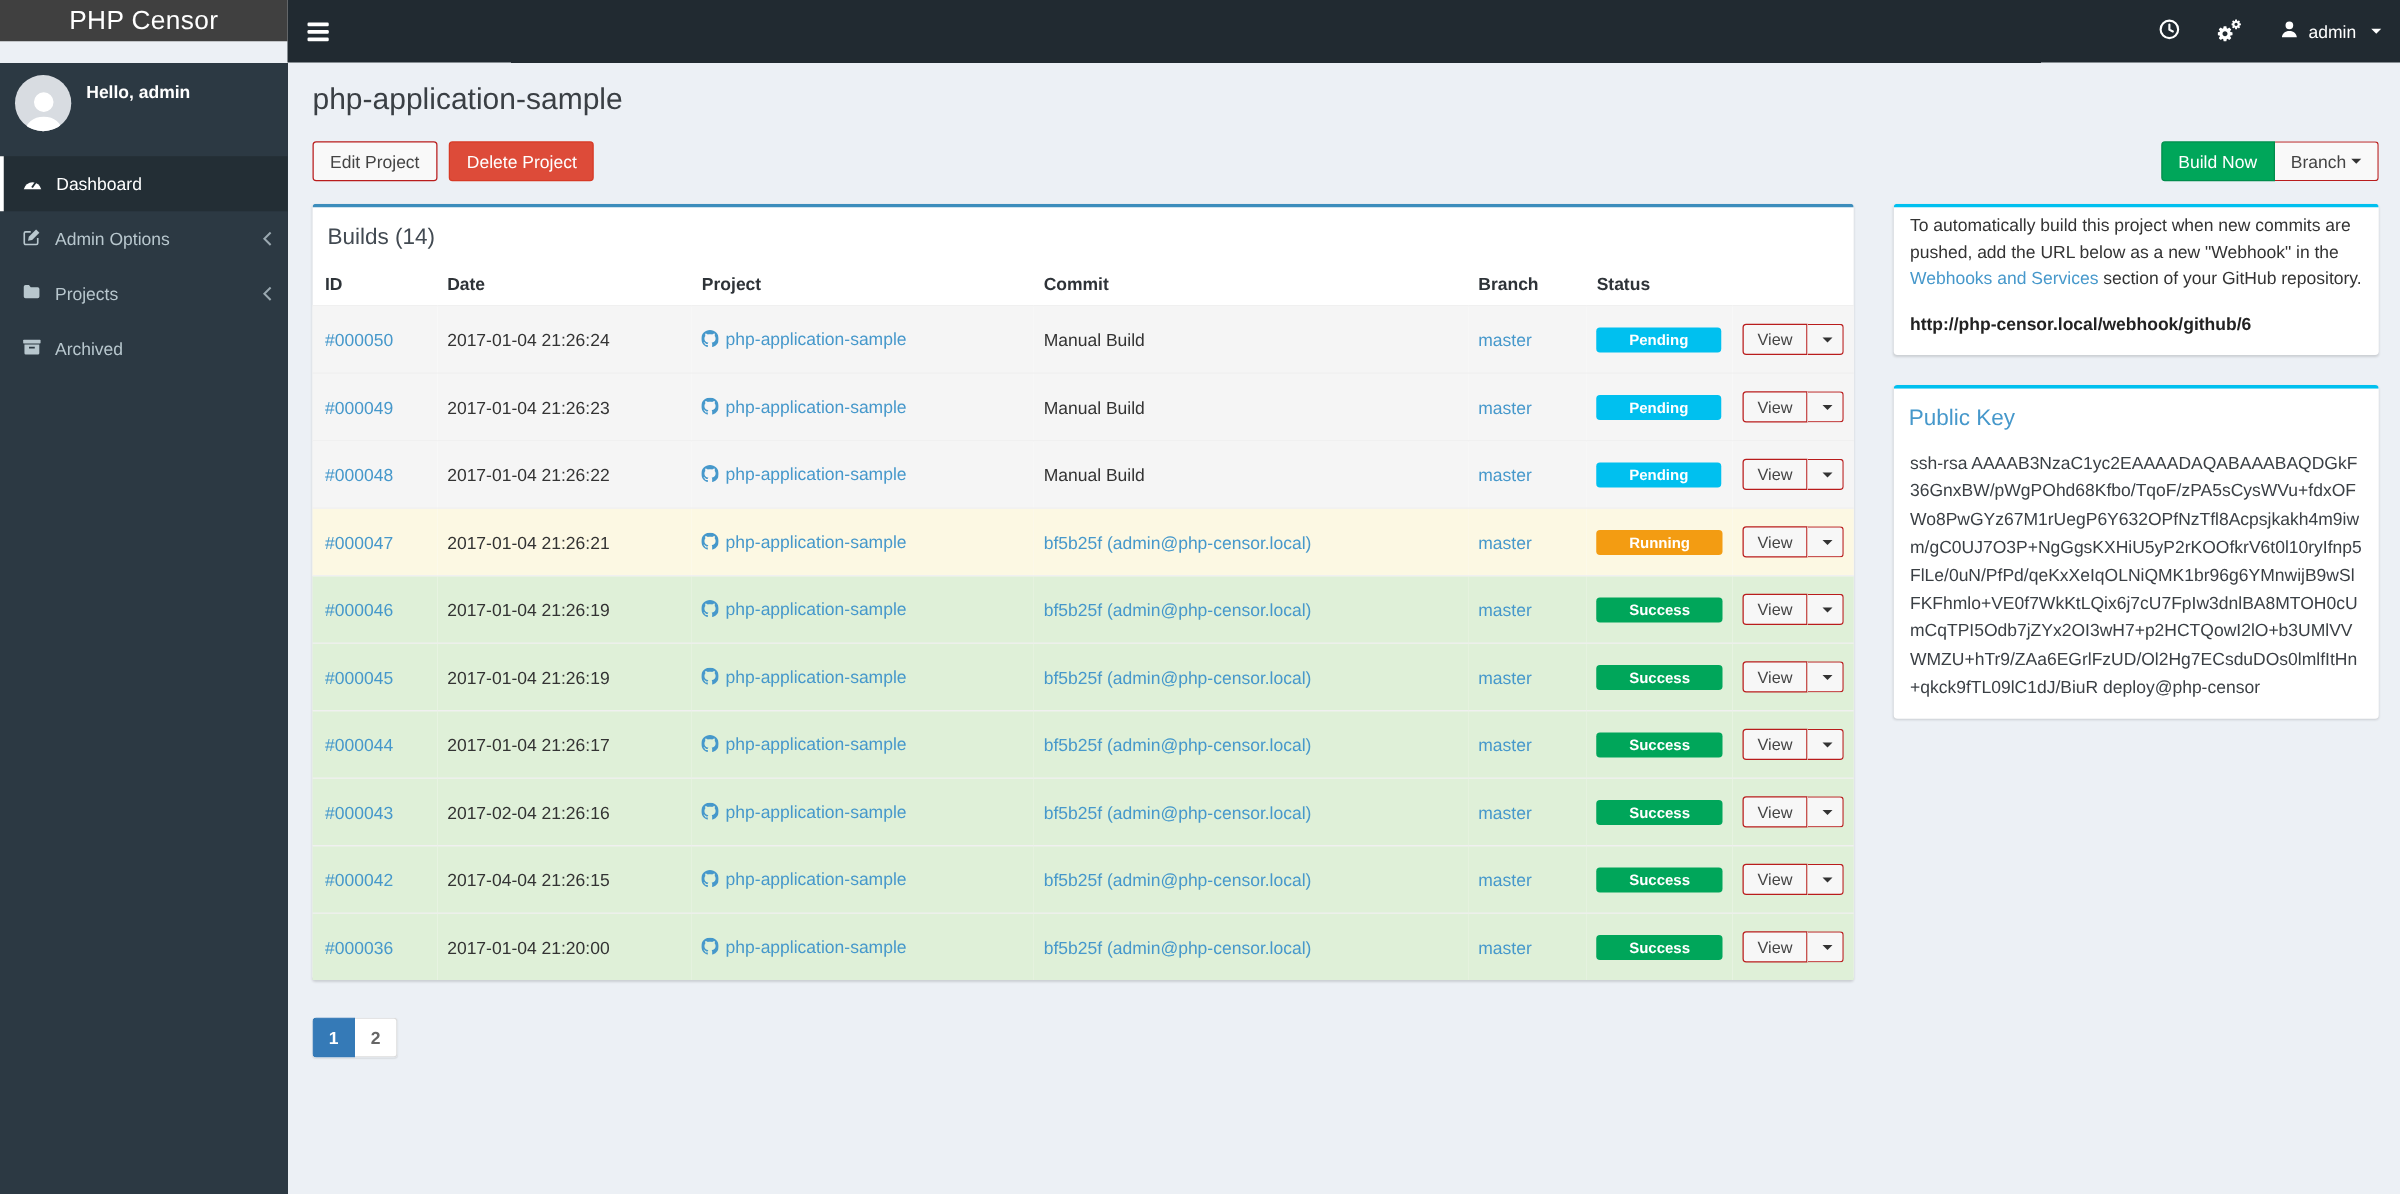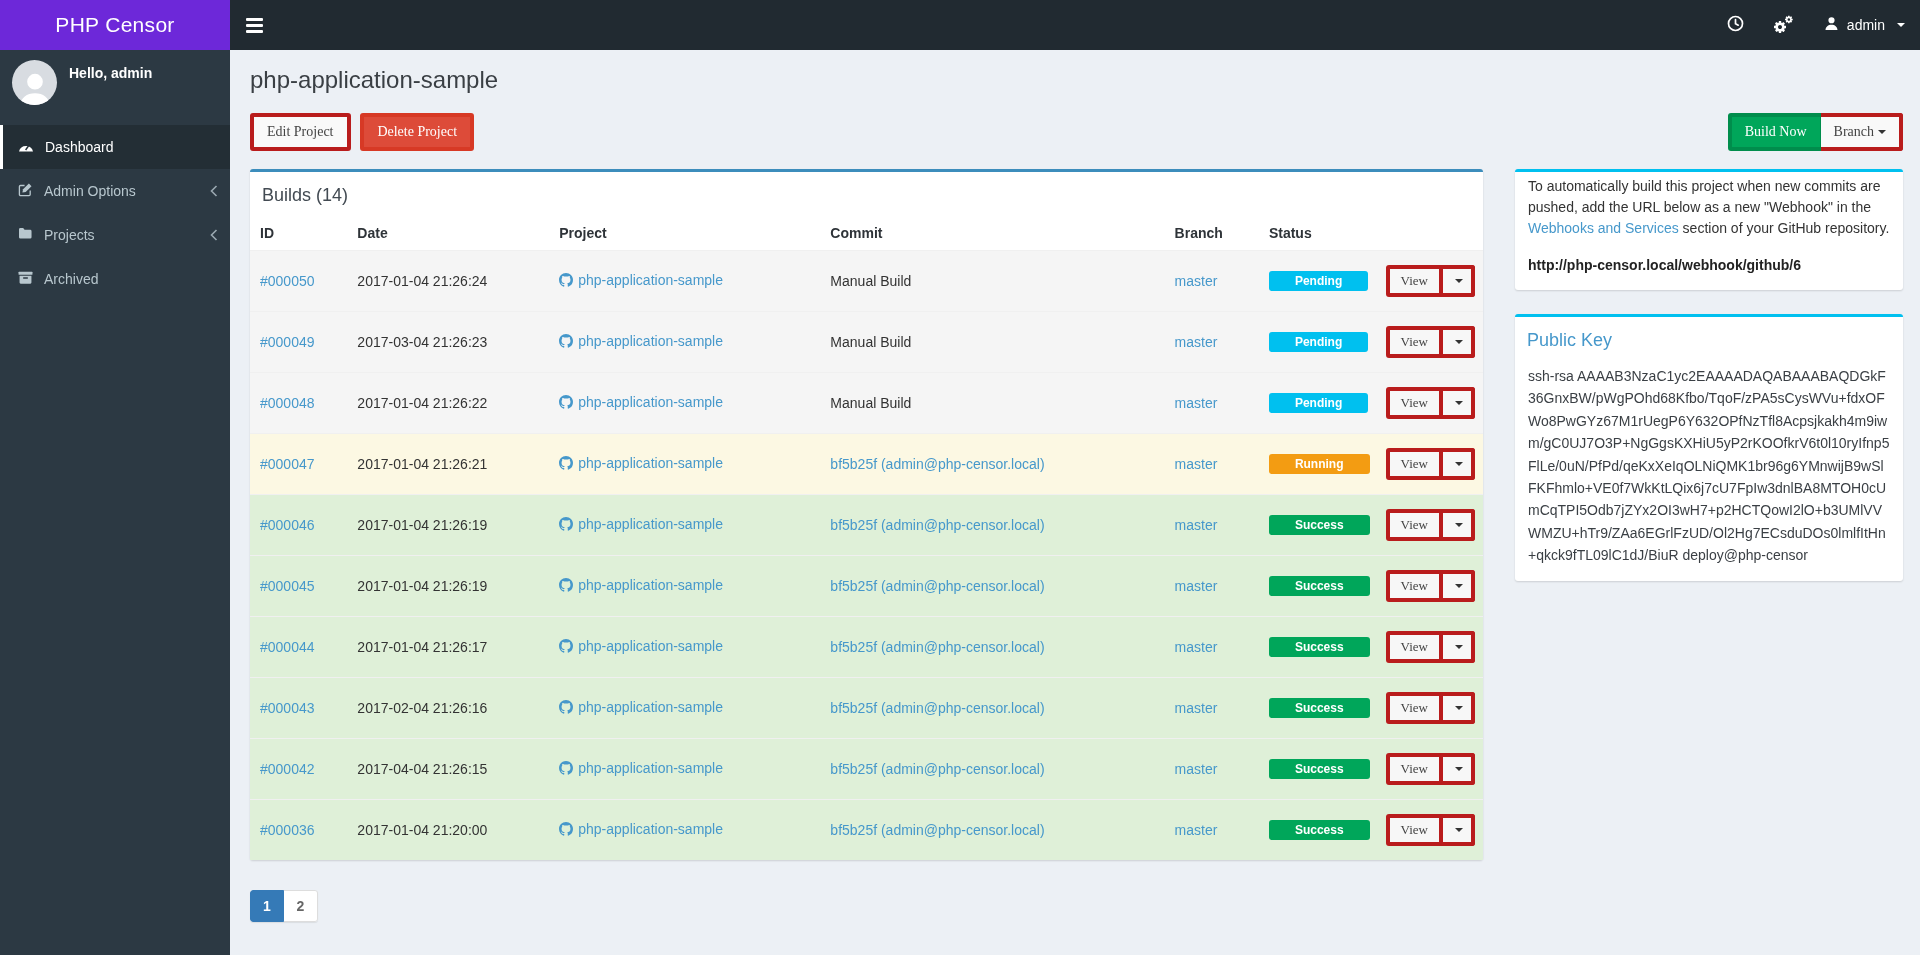--- a/index.html
+++ b/index.html
@@ -8,22 +8,22 @@
     font-family: "Liberation Sans", "DejaVu Sans", sans-serif;
     font-size: 14px;
     color: #333;
     background: #ecf0f5;
     overflow: hidden;
   }
   a, .link { color: #4698cb; text-decoration: none; cursor: pointer; }
 
   
   .logo {
-    position: fixed; left: 0; top: 0; width: 230px; height: 50px;
-    background: #6d28d9; color: #fff; z-index: 30;
+    position: fixed; left: 0; top: 0; width: 230px; height: 33px;
+    background: #404040; color: #fff; z-index: 30;
     display: flex; align-items: center; justify-content: center;
     font-size: 21px; font-weight: 400; letter-spacing: .3px;
   }
   .navbar {
     position: fixed; left: 230px; right: 0; top: 0; height: 50px;
     background: #212a31; z-index: 29;
     display: flex; align-items: center; justify-content: space-between;
   }
   .hamburger { width: 48px; height: 50px; background: transparent; border: 0;
     display: flex; flex-direction: column; align-items: center; justify-content: center; gap: 3px; cursor: pointer; }
@@ -54,22 +54,22 @@
     padding: 0 12px 0 15px; color: #b8c7ce; cursor: pointer; border-left: 3px solid transparent; }
   .side-item .label { flex: 1; font-size: 14px; }
   .side-item.active { background: #232e35; color: #fff; border-left-color: #fff; }
   .side-item .chev { color: #9aa8b0; display: flex; }
 
   
   .content { margin-left: 230px; padding: 66px 17px 0 20px; }
   .page-title { font-size: 24px; font-weight: 400; color: #3a3f44; }
   .actions-row { margin-top: 19px; display: flex; justify-content: space-between; align-items: flex-start; }
   .btn { display: inline-flex; align-items: center; justify-content: center;
-    font-family: Liberation Serif, serif; font-size: 14px; padding: 7px 13px; border-radius: 3px;
-    border: 4px solid #b91c1c; background: #f9f9f9; color: #444; cursor: pointer; }
+    font-family: Liberation Sans, sans-serif; font-size: 14px; padding: 7px 13px; border-radius: 3px;
+    border: 1px solid #b91c1c; background: #f9f9f9; color: #444; cursor: pointer; }
   .btn + .btn { margin-left: 6px; }
   .btn-danger { background: #dd4b39; border-color: #d73925; color: #fff; }
   .btn-success { background: #00a65a; border-color: #008d4c; color: #fff; }
   .btn-group { display: inline-flex; }
   .btn-group .btn { margin-left: 0; border-radius: 0; }
   .btn-group .btn:first-child { border-radius: 3px 0 0 3px; }
   .btn-group .btn:last-child { border-radius: 0 3px 3px 0; border-left-width: 0; }
   .btn-group .btn-success:first-child { border-right: 1px solid #008d4c; }
 
   .columns { margin-top: 18px; display: flex; gap: 32px; align-items: flex-start; }
@@ -278,21 +278,21 @@
       <div class="btn-group">
         <button class="btn btn-sm">View</button>
         <button class="btn btn-sm caret-btn">
                       <span class="caret dark"></span>
                     </button>
       </div>
     </td>
   </tr>
               <tr class="build-row" style="background-color: rgb(245, 245, 245);">
     <td class="col-id"><a>#000049</a></td>
-    <td class="col-date">2017-03-04 21:26:23</td>
+    <td class="col-date">2017-01-04 21:26:23</td>
     <td class="col-project">
       <a class="project-link">
         <span class="gh">
           <svg width="14" height="14" fill="currentColor">
                         <use href="#i-github"></use>
                       </svg>
         </span>
         <span>php-application-sample</span>
       </a>
     </td>

